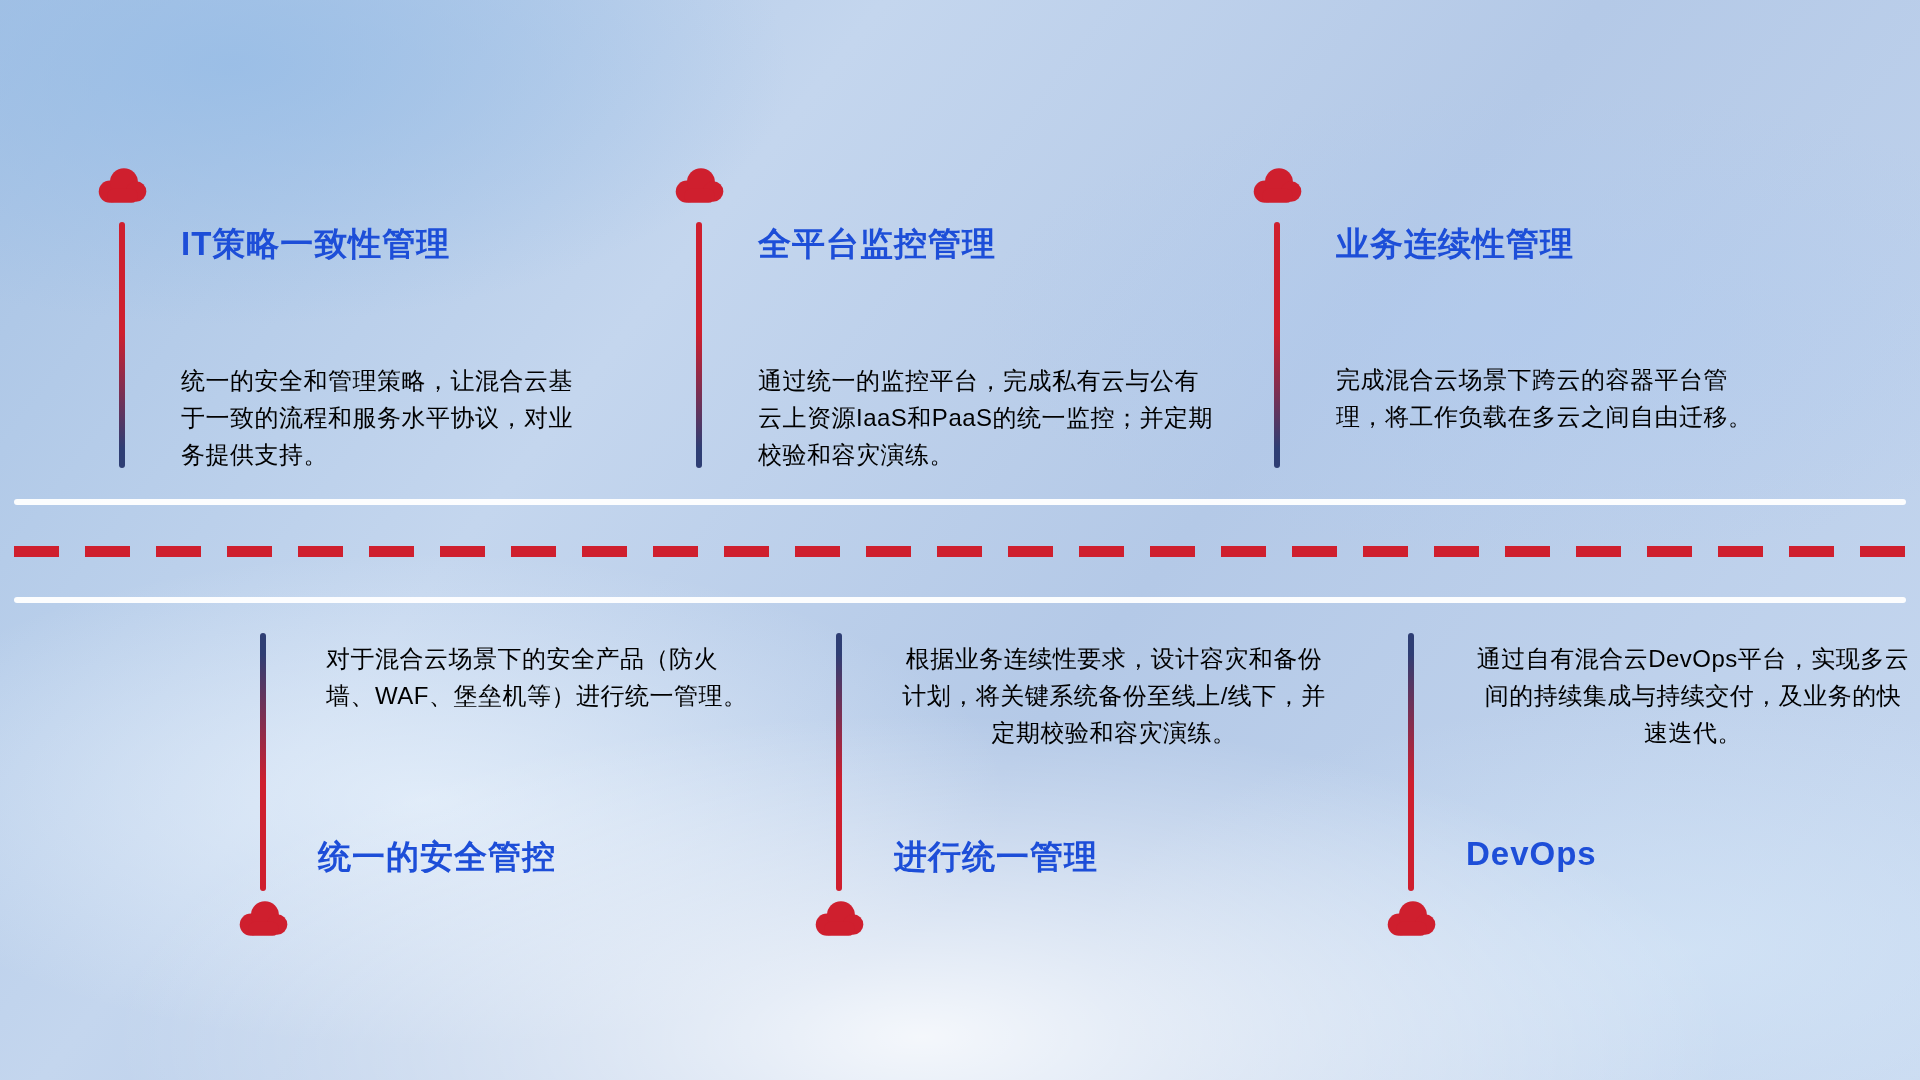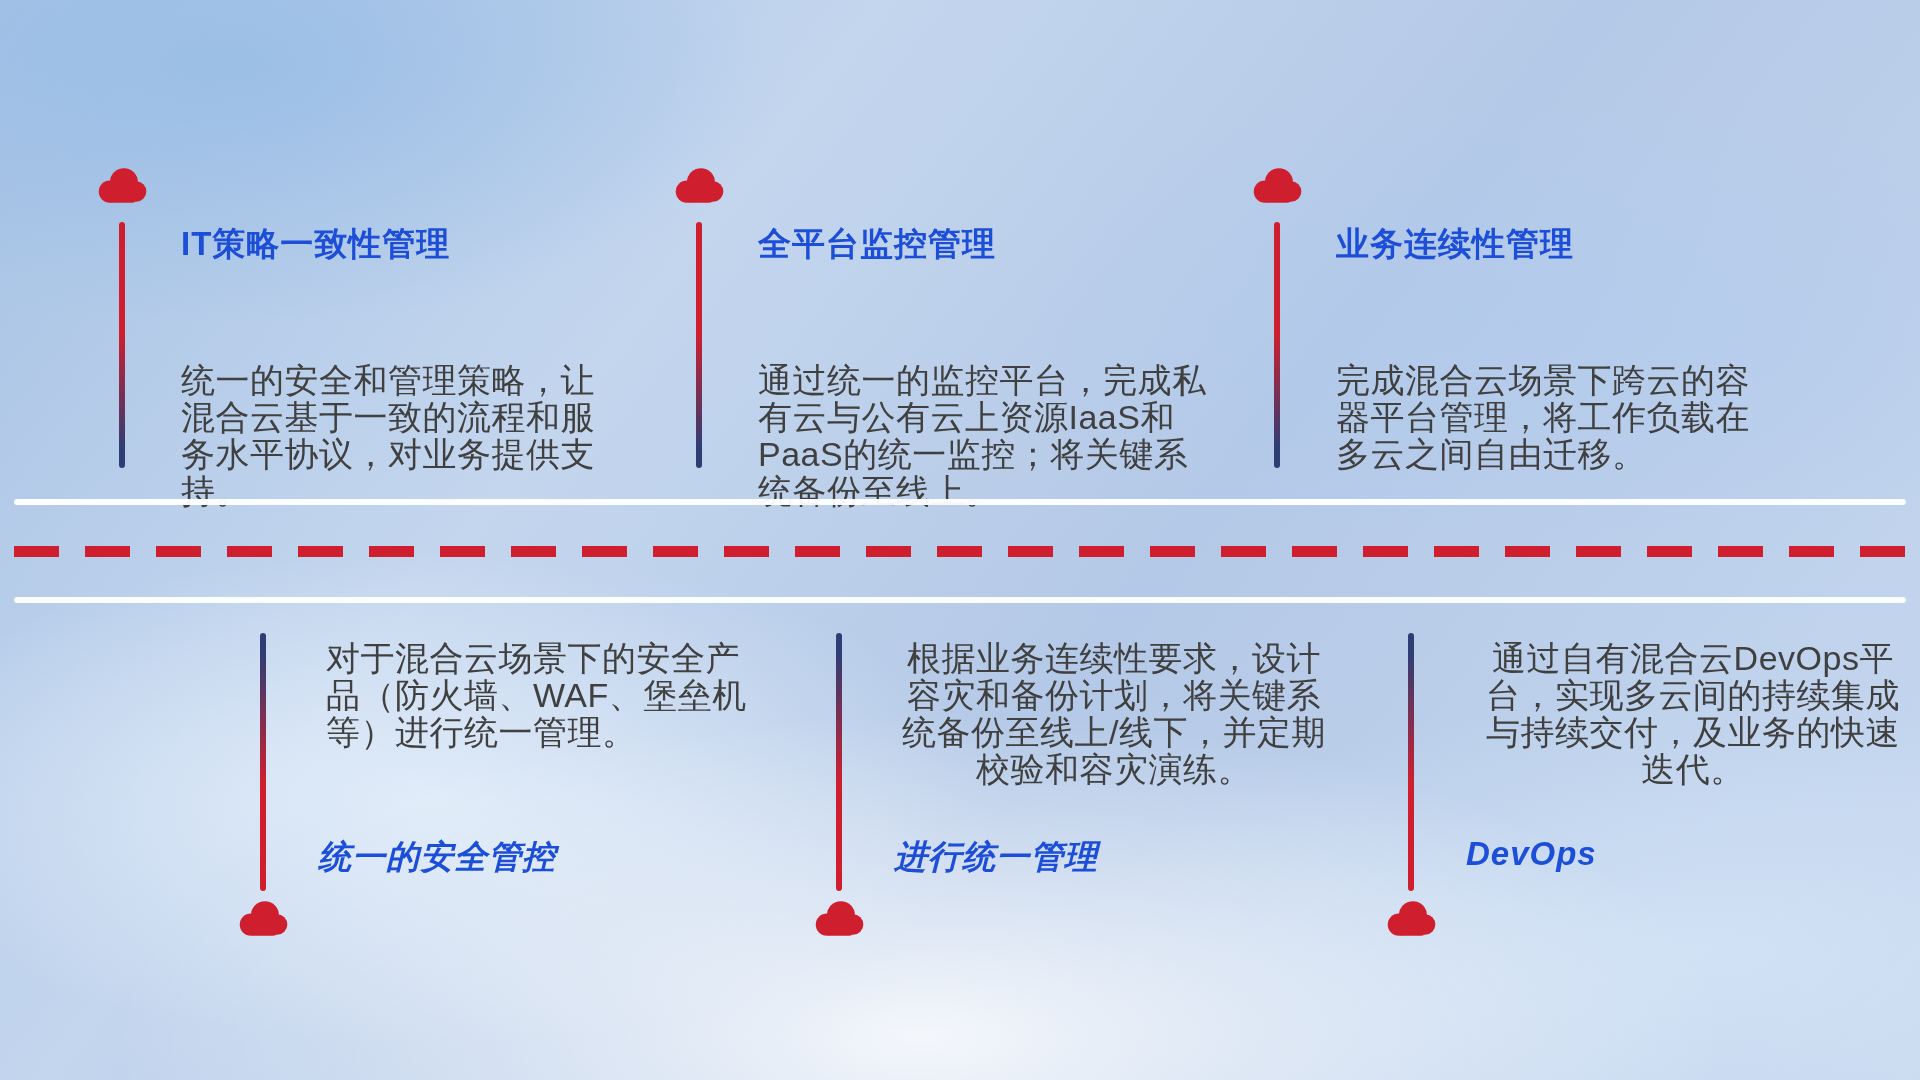--- a/index.html
+++ b/index.html
@@ -47,23 +47,23 @@
     position: absolute;
     font-size: 33px;
     font-weight: 700;
     color: #1d4ed8;
     letter-spacing: 1px;
     white-space: nowrap;
   }
 
   .desc {
     position: absolute;
-    font-size: 34px;
+    font-size: 24px;
     line-height: 37px;
-    color: #404040;
+    color: #000000;
     letter-spacing: 0.5px;
   }
 
   
   #item-top-1 { left: 95px;  top: 166px; }
   #item-top-2 { left: 672px; top: 166px; }
   #item-top-3 { left: 1250px; top: 166px; }
   .item.top .cloud { left: 0; top: 0; }
   .item.top .vline { left: 24px; top: 56px; height: 246px; }
   .item.top .title { left: 86px; top: 56px; }
@@ -92,21 +92,21 @@
     background: repeating-linear-gradient(90deg, #cf1f2e 0 45px, rgba(0,0,0,0) 45px 71px);
   }
 
   
   #item-bottom-1 { left: 236px;  top: 633px; }
   #item-bottom-2 { left: 812px;  top: 633px; }
   #item-bottom-3 { left: 1384px; top: 633px; }
   .item.bottom .vline { left: 24px; top: 0; height: 258px; }
   .item.bottom .cloud { left: 0; top: 266px; }
   .item.bottom .desc  { left: 90px; top: 7px; }
-  .item.bottom .title { left: 82px; top: 202px; font-style: italic; }
+  .item.bottom .title { left: 82px; top: 202px; }
   #item-bottom-1 .desc { width: 424px; }
   #item-bottom-2 .desc { width: 424px; text-align: center; }
   #item-bottom-3 .desc { width: 438px; text-align: center; }
 </style>
 </head>
 <body>
 
 <div class="item top" id="item-top-1">
   <svg class="cloud" viewBox="0 0 60 42">
     <g fill="#cf1f2e">
@@ -125,21 +125,21 @@
   <svg class="cloud" viewBox="0 0 60 42">
     <g fill="#cf1f2e">
       <circle cx="16" cy="27" r="12"></circle>
       <circle cx="31" cy="17" r="15"></circle>
       <circle cx="44" cy="27" r="11"></circle>
       <rect x="13" y="24" width="33" height="15" rx="7"></rect>
     </g>
   </svg>
   <div class="vline down"></div>
   <div class="title">全平台监控管理</div>
-  <div class="desc">通过统一的监控平台，完成私有云与公有云上资源IaaS和PaaS的统一监控；将关键系统备份至线上。</div>
+  <div class="desc">通过统一的监控平台，完成私有云与公有云上资源IaaS和PaaS的统一监控；并定期校验和容灾演练。</div>
 </div>
 
 <div class="item top" id="item-top-3">
   <svg class="cloud" viewBox="0 0 60 42">
     <g fill="#cf1f2e">
       <circle cx="16" cy="27" r="12"></circle>
       <circle cx="31" cy="17" r="15"></circle>
       <circle cx="44" cy="27" r="11"></circle>
       <rect x="13" y="24" width="33" height="15" rx="7"></rect>
     </g>

